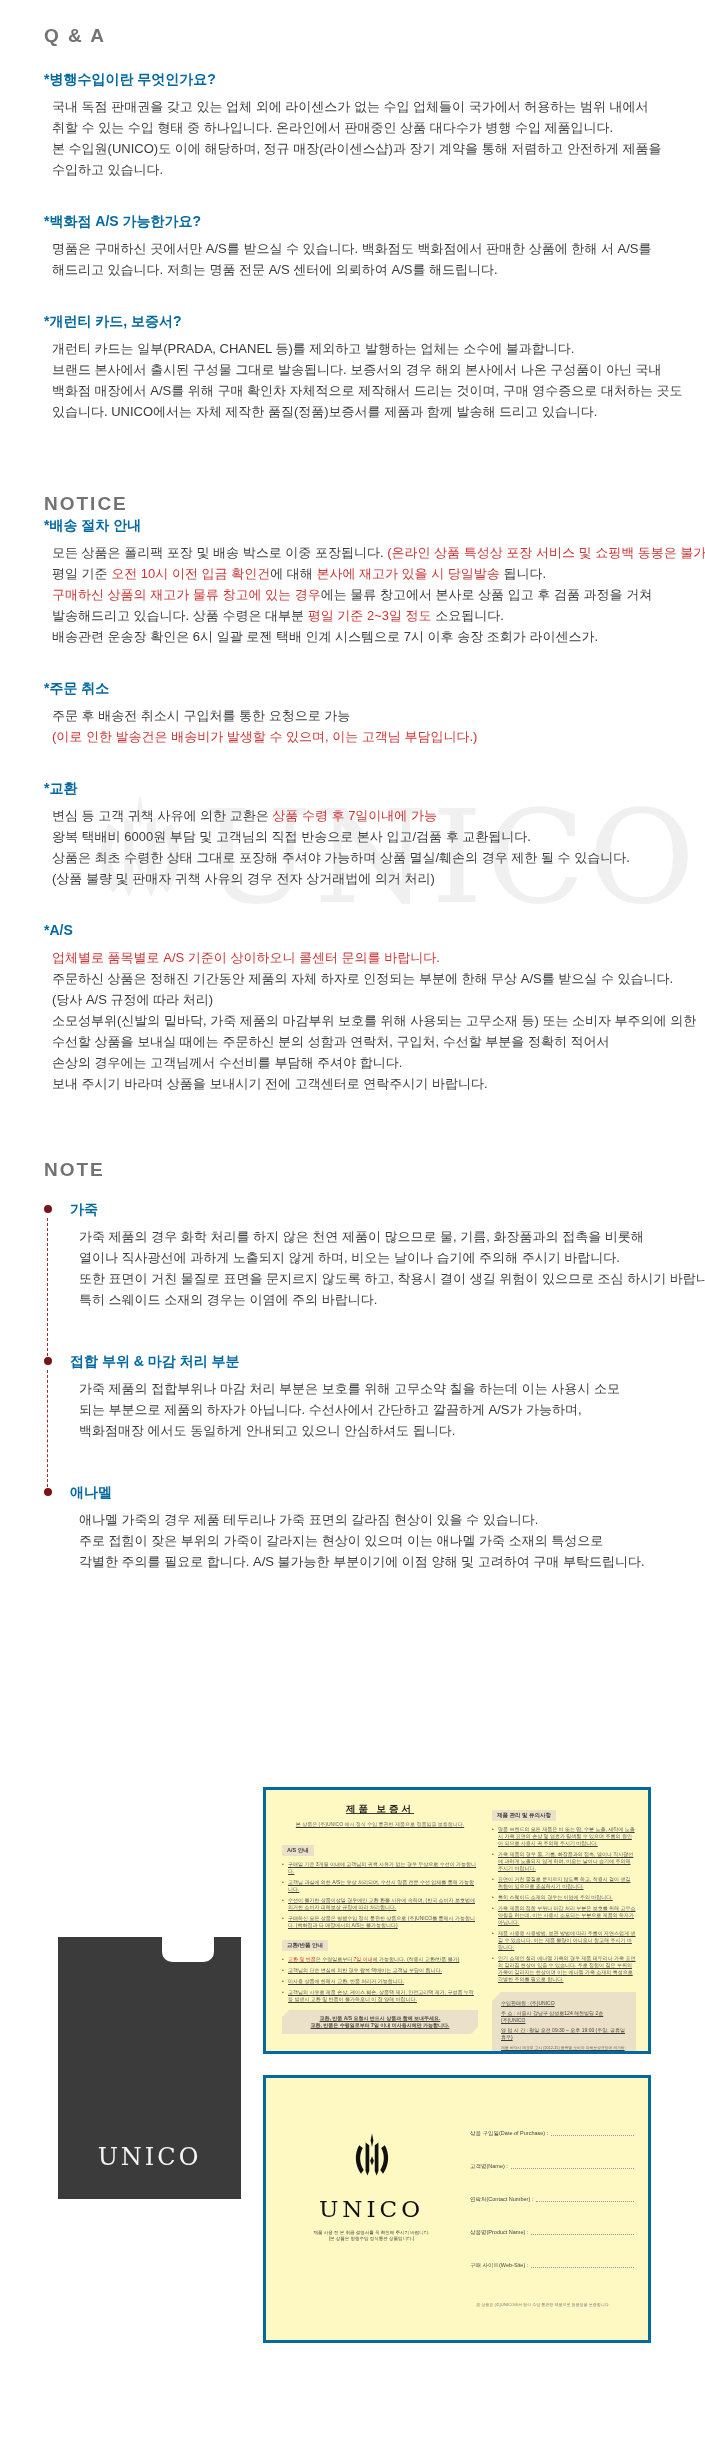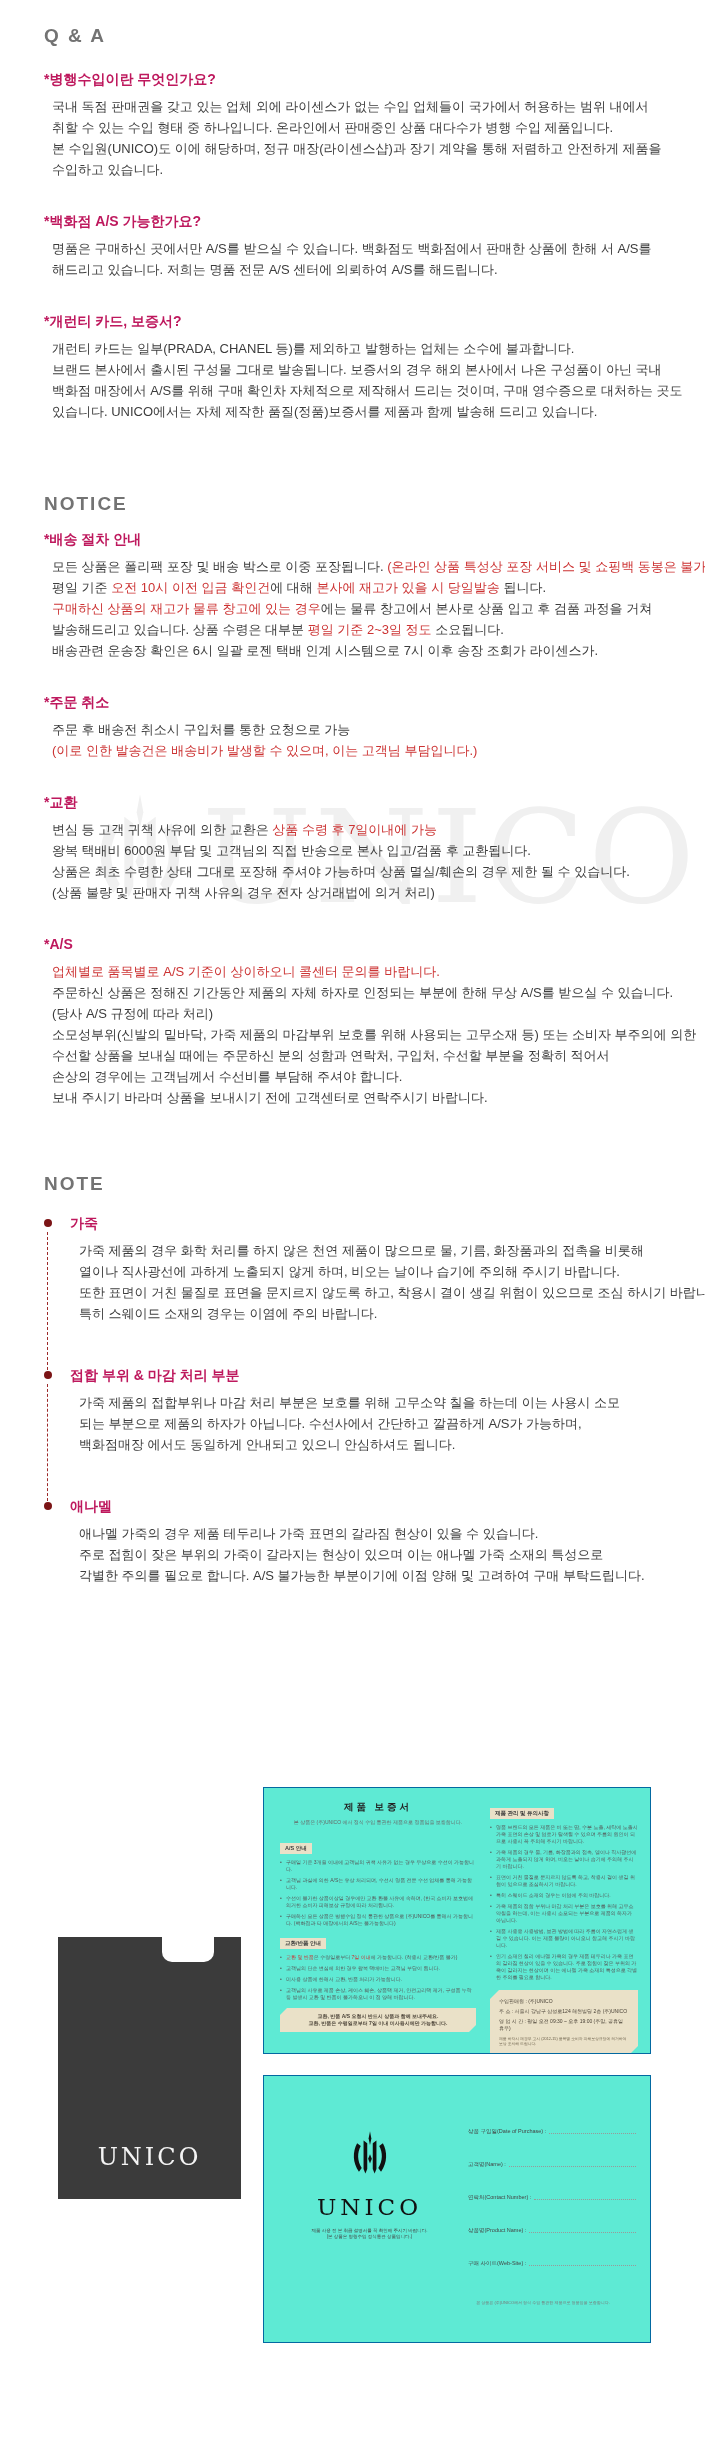--- a/index.html
+++ b/index.html
@@ -16,25 +16,25 @@
   .wm-mark { width:112px; height:152px; fill:#f0f0f0; flex:none; }
   .wm-text {
     font-family:"DejaVu Serif", serif; font-size:130px; line-height:1;
     color:#f0f0f0; letter-spacing:3px; margin-left:6px; white-space:nowrap;
   }
 
   
   .content { position:absolute; left:44px; top:24px; width:645px; }
   .big-title { font-size:19px; font-weight:bold; color:#737373; letter-spacing:2px; line-height:24px; }
   #qa-title { margin-bottom:22px; }
-  #notice-title { margin-top:70px; margin-bottom:14px; }
+  #notice-title { margin-top:70px; margin-bottom:0; }
   #note-title { margin-top:64px; margin-bottom:18px; }
 
   .text-item { margin-bottom:32px; }
-  .item-heading { font-size:14px; font-weight:bold; color:#be185d; line-height:18px; margin-bottom:8px; }
+  .item-heading { font-size:14px; font-weight:bold; color:#0369a1; line-height:18px; margin-bottom:8px; }
   .item-body { padding-left:8px; }
   .line { font-size:13px; line-height:21px; color:#3c3c3c; white-space:nowrap; }
   .red { color:#cc3333; }
 
   
   .note-item { position:relative; padding-left:26px; margin-bottom:42px; }
   .note-item:last-child { margin-bottom:0; }
   .note-item::before {
     content:""; position:absolute; left:0; top:5px; width:8px; height:8px;
     border-radius:50%; background:#7b1416;
@@ -53,21 +53,21 @@
   }
   .envelope .notch {
     position:absolute; left:104px; top:0; width:52px; height:25px;
     background:#ffffff; border-radius:0 0 10px 10px;
   }
   .envelope .env-brand {
     position:absolute; bottom:28px; left:0; width:100%; text-align:center;
     color:#f4f4f4; font-family:"DejaVu Serif", serif; font-size:24px; letter-spacing:3px;
   }
 
-  .card { position:absolute; background:#5eead4; border:1px solid #0369a1; box-sizing:border-box; }
+  .card { position:absolute; background:#fef9c3; border:3px solid #0369a1; box-sizing:border-box;text-decoration:underline; }
   .card1 { left:263px; top:1787px; width:388px; height:267px; padding:13px 12px 9px 16px; display:flex; gap:14px; overflow:hidden; }
   .w-left { width:196px; flex:none; }
   .w-right { flex:1; min-width:0; }
   .w-title { font-size:9.5px; font-weight:bold; letter-spacing:3px; text-align:center; color:#222; margin-bottom:5px; }
   .w-subtitle { font-size:5px; color:#666; text-align:center; margin-bottom:11px; }
   .w-badge { display:inline-block; background:#eae1c8; padding:2px 5px; font-size:5.5px; font-weight:bold; color:#3a3a3a; margin:4px 0 5px; }
   .w-bullet { font-size:5px; line-height:7px; color:#555; position:relative; padding-left:6px; margin-bottom:4px; }
   .w-bullet::before { content:"•"; position:absolute; left:0; top:0; }
   .w-banner {
     margin-top:7px; background:#eae1c8; padding:5px 6px; text-align:center;

